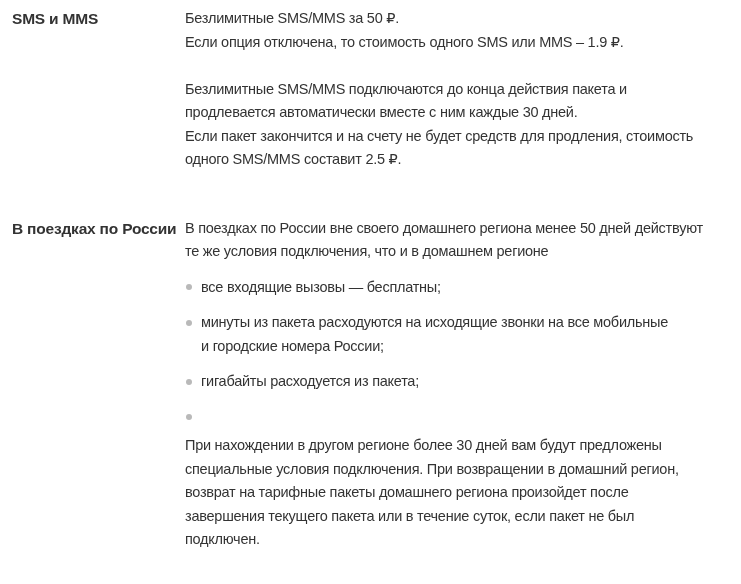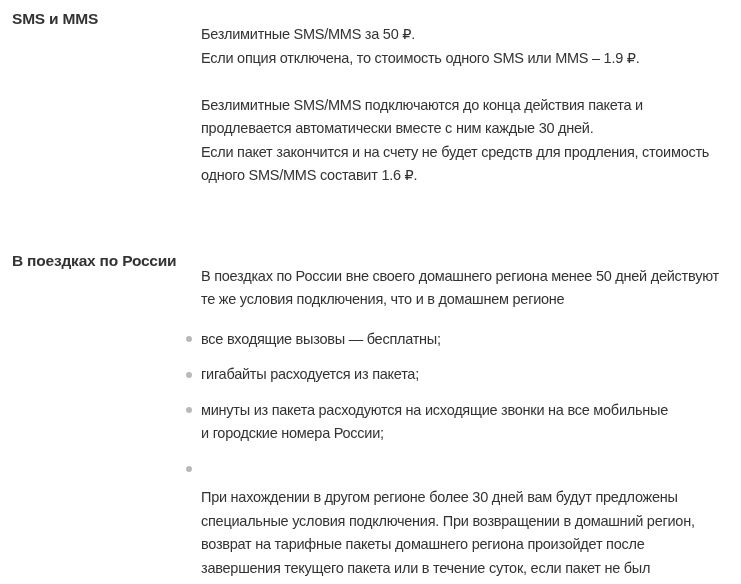--- a/index.html
+++ b/index.html
@@ -36,21 +36,21 @@
     color: #333333;
     white-space: pre;
   }
   .content {
     font-size: 14.5px;
     line-height: 23.5px;
     letter-spacing: -0.25px;
     color: #333333;
   }
   .para {
-    margin: 16px;
+    margin: 0;
     white-space: pre;
   }
   .para.gap {
     margin-top: 23.5px;
   }
   ul.bullets {
     list-style: none;
     margin: 0;
     padding: 0;
   }
@@ -80,42 +80,42 @@
 <div class="page">
 
   <section class="row">
     <div class="label">SMS и MMS</div>
     <div class="content">
       <p class="para">Безлимитные SMS/MMS за 50 ₽.
 Если опция отключена, то стоимость одного SMS или MMS – 1.9 ₽.</p>
       <p class="para gap">Безлимитные SMS/MMS подключаются до конца действия пакета и
 продлевается автоматически вместе с ним каждые 30 дней.
 Если пакет закончится и на счету не будет средств для продления, стоимость
-одного SMS/MMS составит 1.6 ₽.</p>
+одного SMS/MMS составит 2.5 ₽.</p>
     </div>
   </section>
 
   <section class="row second">
     <div class="label">В поездках по России</div>
     <div class="content">
       <p class="para">В поездках по России вне своего домашнего региона менее 50 дней действуют
 те же условия подключения, что и в домашнем регионе</p>
       <ul class="bullets">
         <li>
           <span class="dot"></span>
           <span class="li-text">все входящие вызовы — бесплатны;</span>
         </li>
         <li>
           <span class="dot"></span>
-          <span class="li-text">гигабайты расходуется из пакета;</span>
+          <span class="li-text">минуты из пакета расходуются на исходящие звонки на все мобильные
+и городские номера России;</span>
         </li>
         <li>
           <span class="dot"></span>
-          <span class="li-text">минуты из пакета расходуются на исходящие звонки на все мобильные
-и городские номера России;</span>
+          <span class="li-text">гигабайты расходуется из пакета;</span>
         </li>
         <li>
           <span class="dot"></span>
         </li>
       </ul>
       <p class="para closing">При нахождении в другом регионе более 30 дней вам будут предложены
 специальные условия подключения. При возвращении в домашний регион,
 возврат на тарифные пакеты домашнего региона произойдет после
 завершения текущего пакета или в течение суток, если пакет не был
 подключен.</p>

